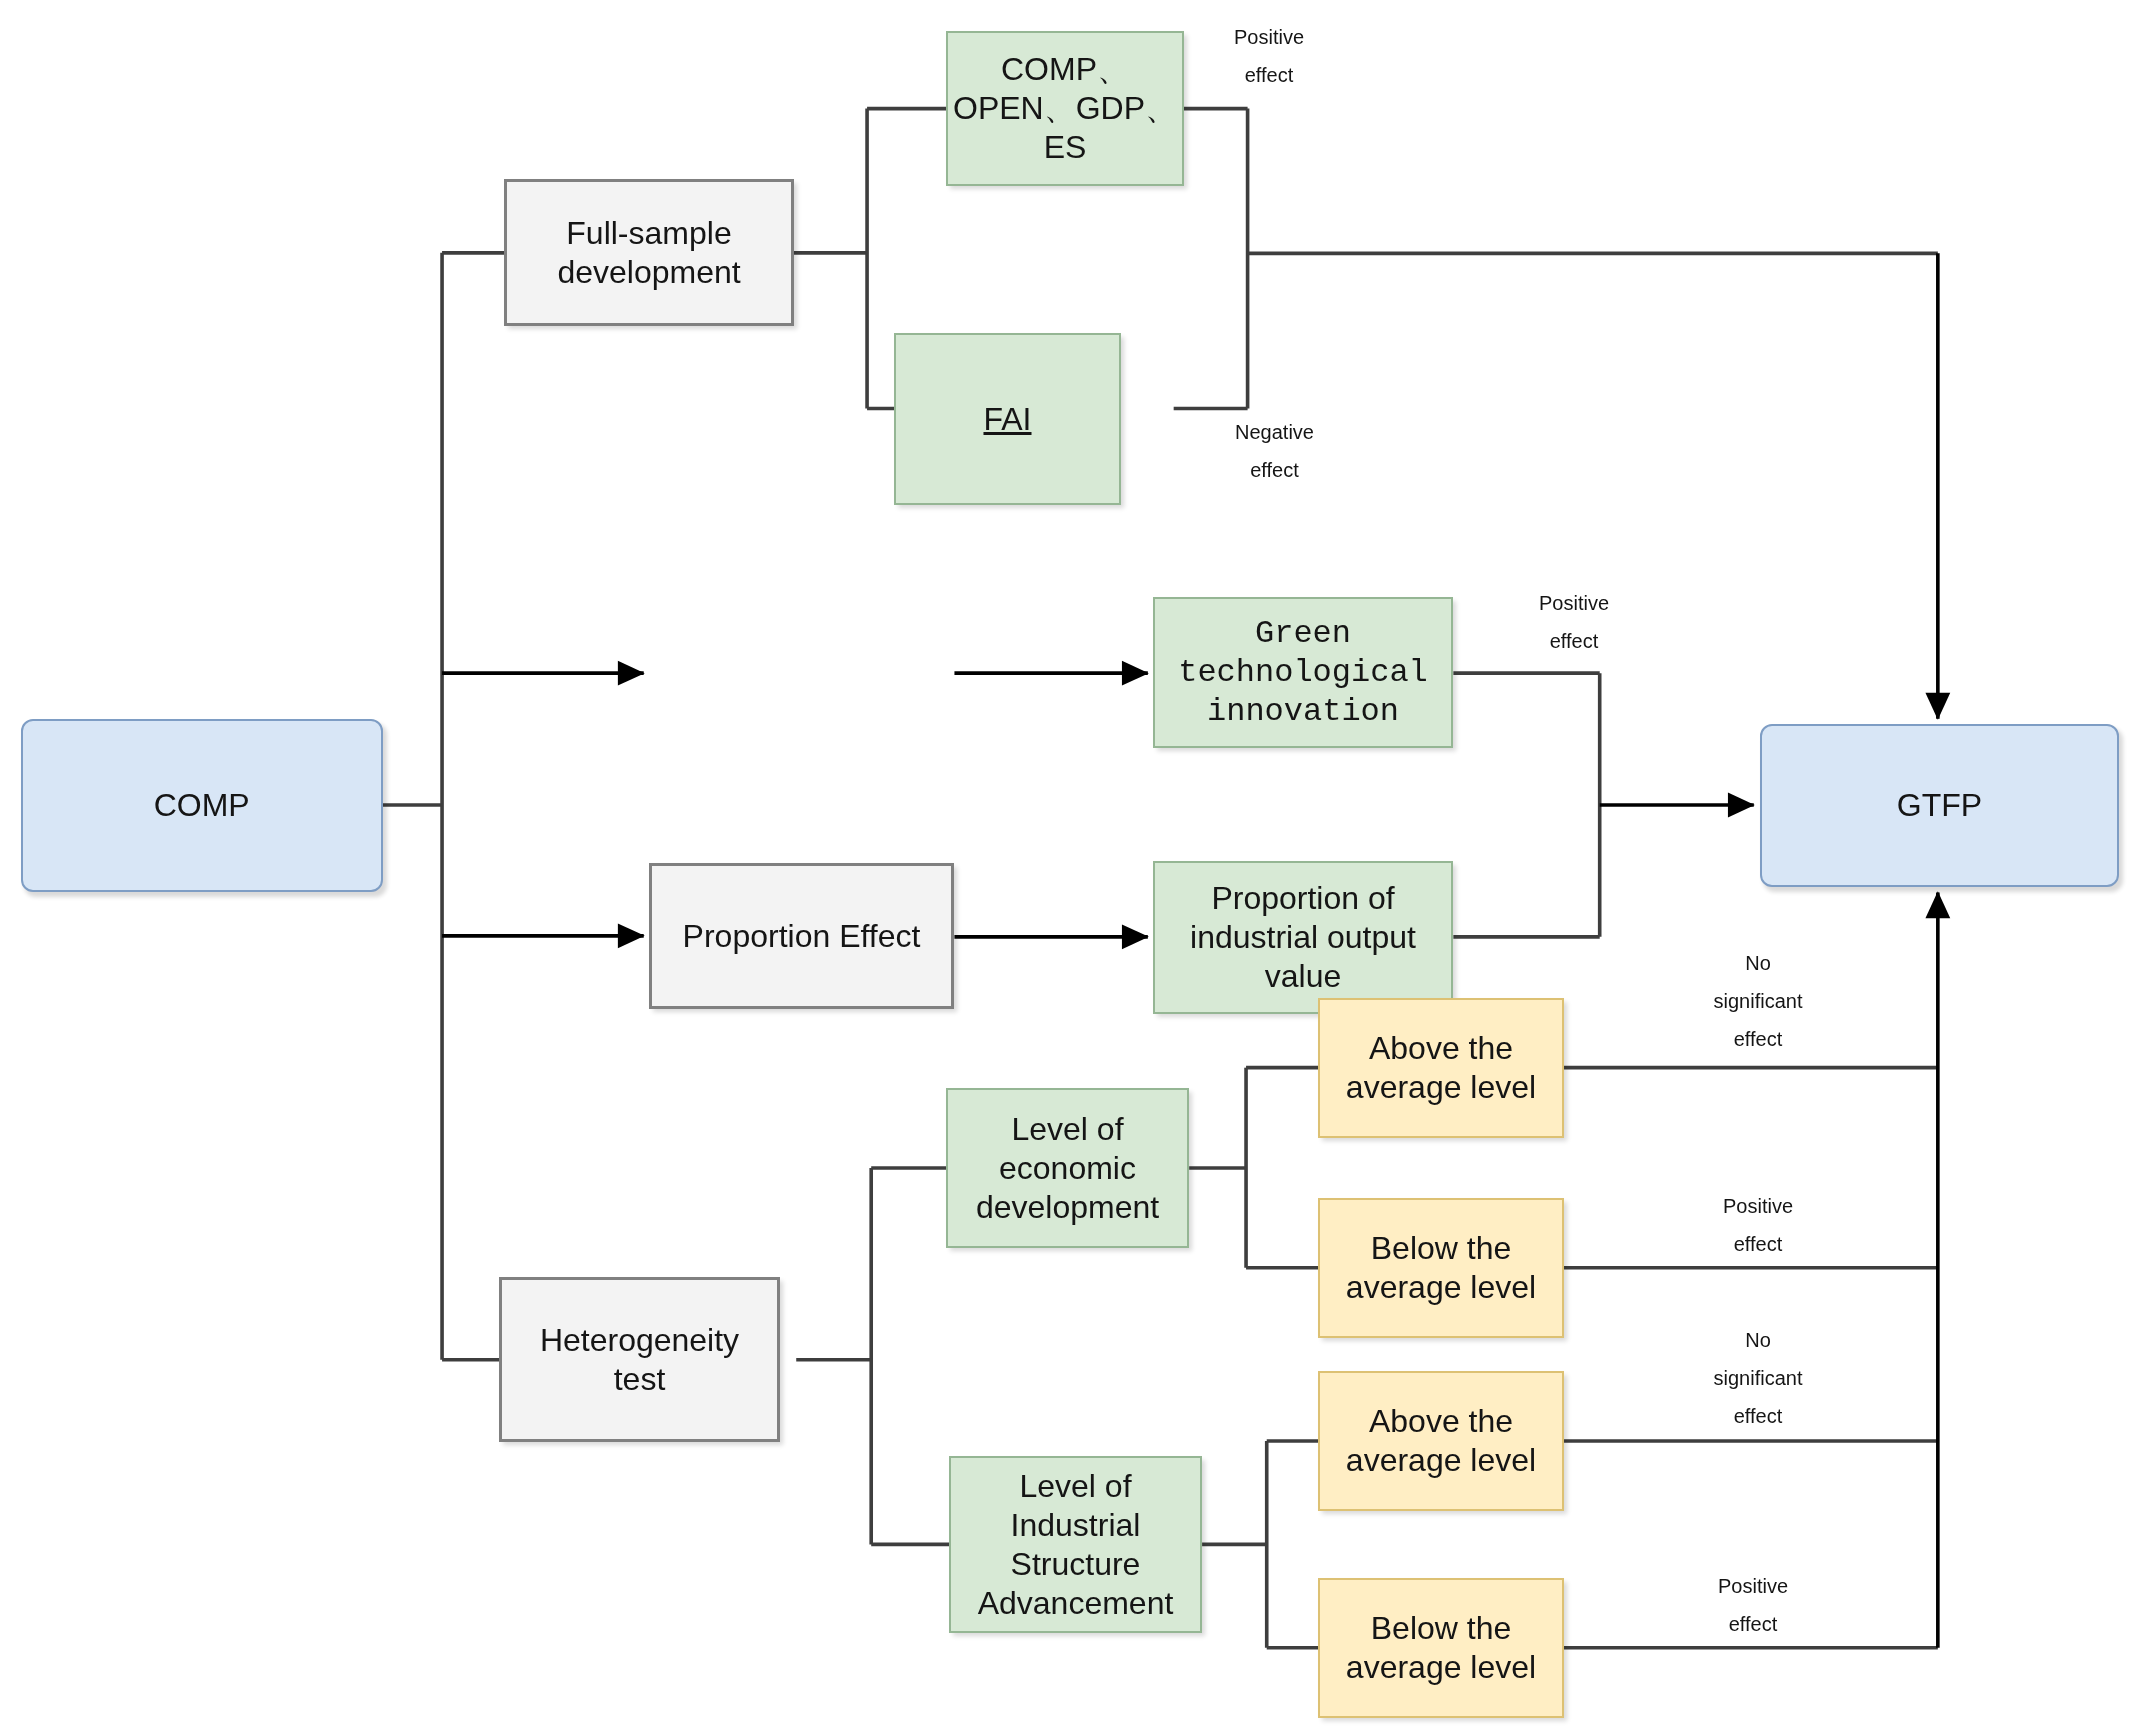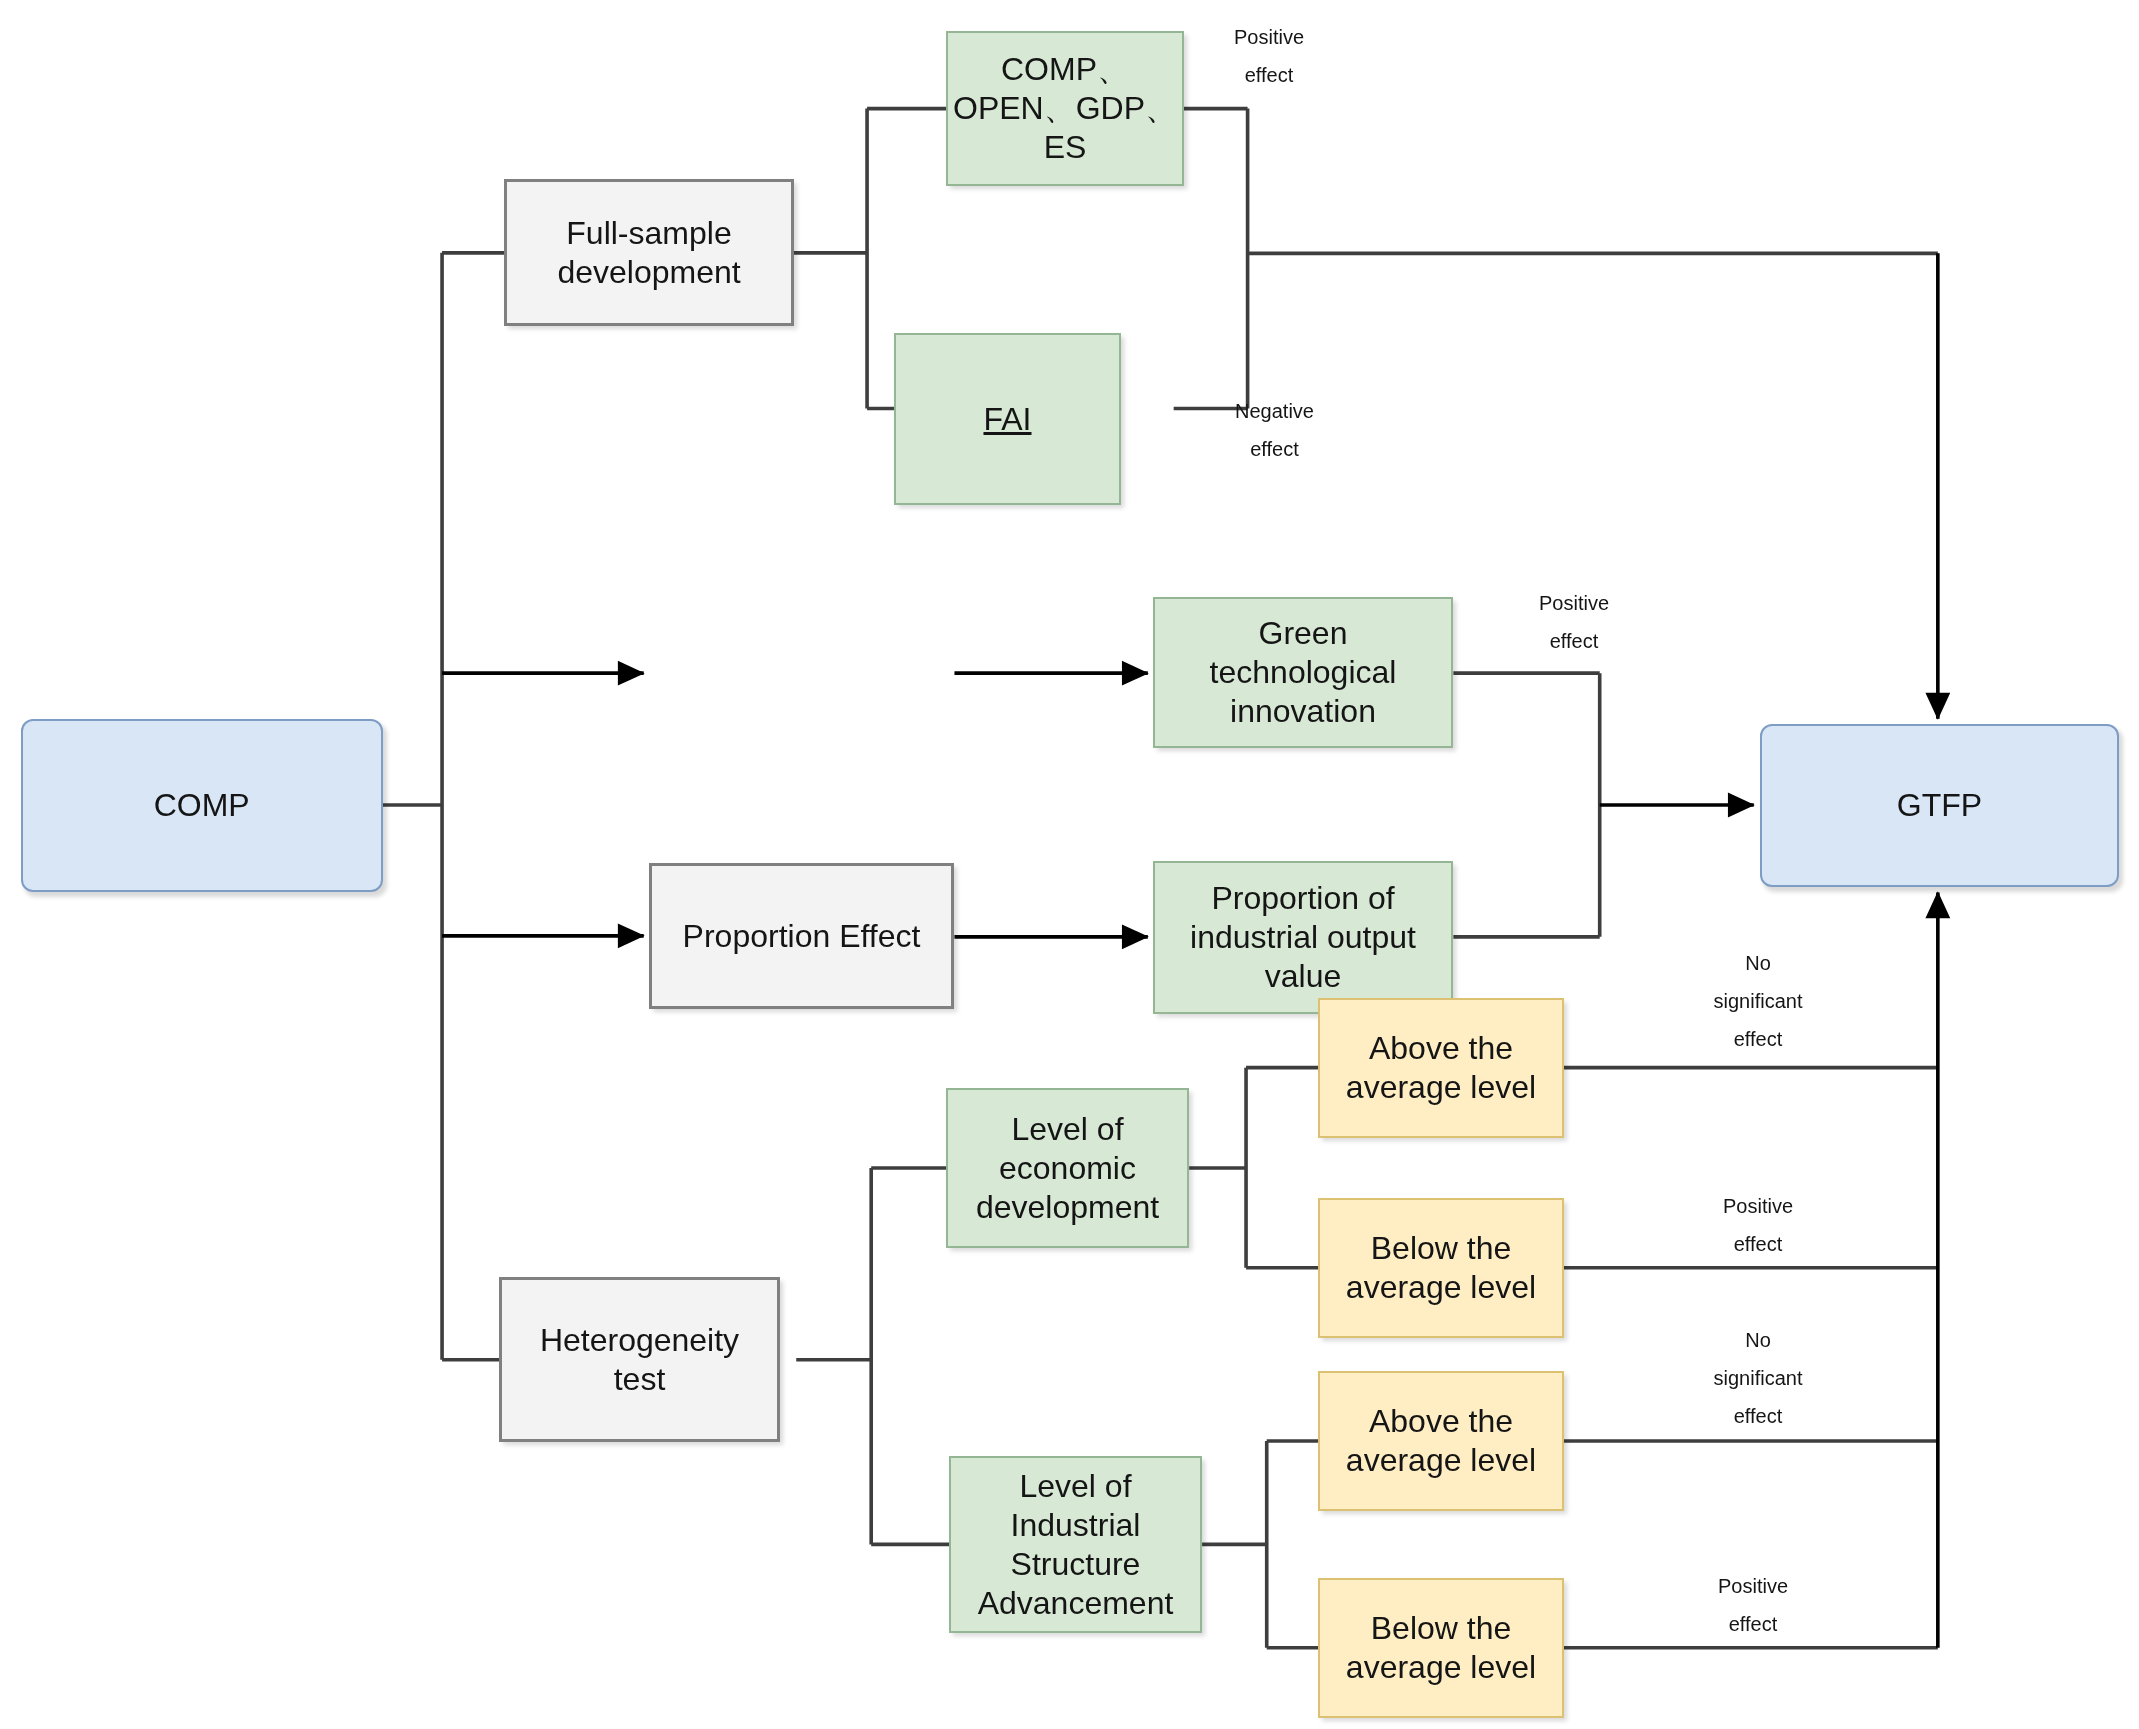--- a/index.html
+++ b/index.html
@@ -36,31 +36,31 @@
   }
   
   #node-comp            { left:20.7px;   top:719px; width:362px; height:173px; }
   #node-gtfp            { left:1760px; top:724px; width:359px; height:163px; }
   #node-full-sample     { left:504px;  top:179px;  width:290px; height:147px; }
   #node-mediating       { left:649px; top:601px; width:305px; height:145px; }
   #node-threshold       { left:649px; top:863px; width:305px; height:146px; }
   #node-heterogeneity   { left:499px;  top:1277px; width:281px; height:165px; }
   #node-covariates      { left:946px; top:31px;   width:238px; height:155px; }
   #node-fai             { left:894px; top:333px;  width:227px; height:172px;text-decoration:underline; }
-  #node-green-tech      { left:1153px; top:597px; width:300px; height:151px; }
+  #node-green-tech      { left:1153px; top:597px; width:300px; height:151px;font-family:Liberation Mono, monospace; }
   #node-proportion      { left:1153px; top:861px; width:300px; height:153px; }
   #node-econ-level      { left:946px; top:1088px; width:243px; height:160px; }
   #node-industrial-level{ left:949px; top:1456px; width:253px; height:177px; }
   #node-above-econ      { left:1318px; top:998px; width:246px; height:140px; }
   #node-below-econ      { left:1318px; top:1198px; width:246px; height:140px; }
   #node-above-industrial{ left:1318px; top:1371px; width:246px; height:140px; }
   #node-below-industrial{ left:1318px; top:1578px; width:246px; height:140px; }
   
   #fx-full-sample-positive { left:1168px; top:18px;   width:202px; }
-  #fx-fai-negative         { left:1171px; top:392px;  width:207px; }
+  #fx-fai-negative         { left:1171px; top:413px;  width:207px; }
   #fx-mediating-positive   { left:1473px; top:584px; width:202px; }
   #fx-econ-above           { left:1647px; top:944px; width:222px; }
   #fx-econ-below           { left:1657px; top:1187px; width:202px; }
   #fx-industrial-above     { left:1647px; top:1321px; width:222px; }
   #fx-industrial-below     { left:1652px; top:1567px; width:202px; }
 </style>
 </head>
 <body>
 
 <div class="canvas">

